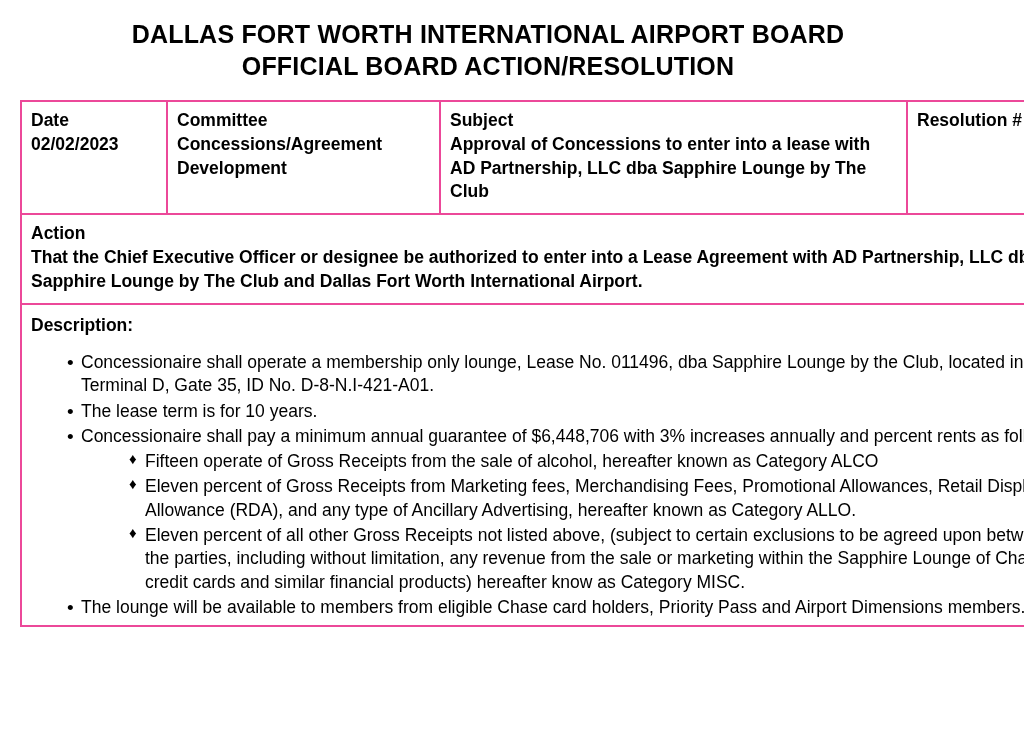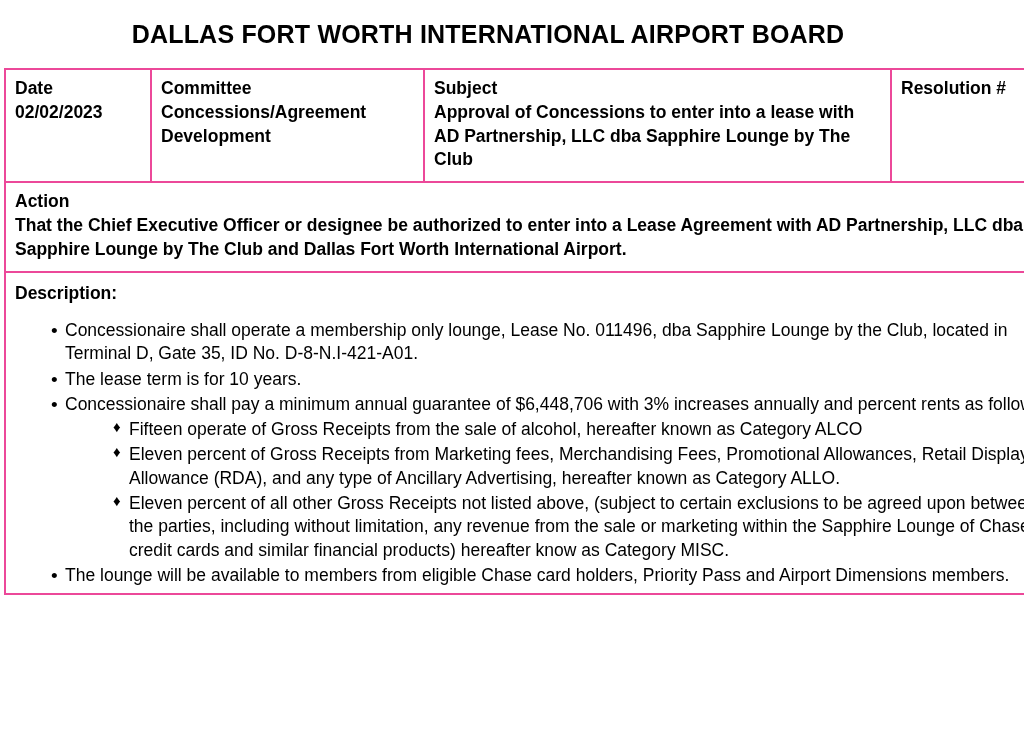--- a/index.html
+++ b/index.html
@@ -12,21 +12,21 @@
     height: 754px;
     font-family: "Liberation Sans", sans-serif;
     color: #000000;
     overflow: hidden;
   }
   .page {
     width: 976px;
     height: 754px;
     position: relative;
     box-sizing: border-box;
-    padding: 0 4px;
+    padding: 0 20px;
   }
   .doc-title {
     text-align: center;
     padding-top: 18px;
     line-height: 1.28;
   }
   .doc-title .line {
     font-size: 25px;
     font-weight: bold;
     letter-spacing: 0.2px;
@@ -106,20 +106,21 @@
     margin-top: 2px;
   }
 </style>
 </head>
 <body>
 
 <div class="page">
 
   <div class="doc-title">
     <div class="line">DALLAS FORT WORTH INTERNATIONAL AIRPORT BOARD</div>
+    <div class="line">OFFICIAL BOARD ACTION/RESOLUTION</div>
   </div>
 
   <table class="board-table">
     <tbody>
       <tr>
         <td class="col-date">
           <span class="cell-head">Date</span>
           <span class="cell-body">02/02/2023</span>
         </td>
         <td class="col-committee">

